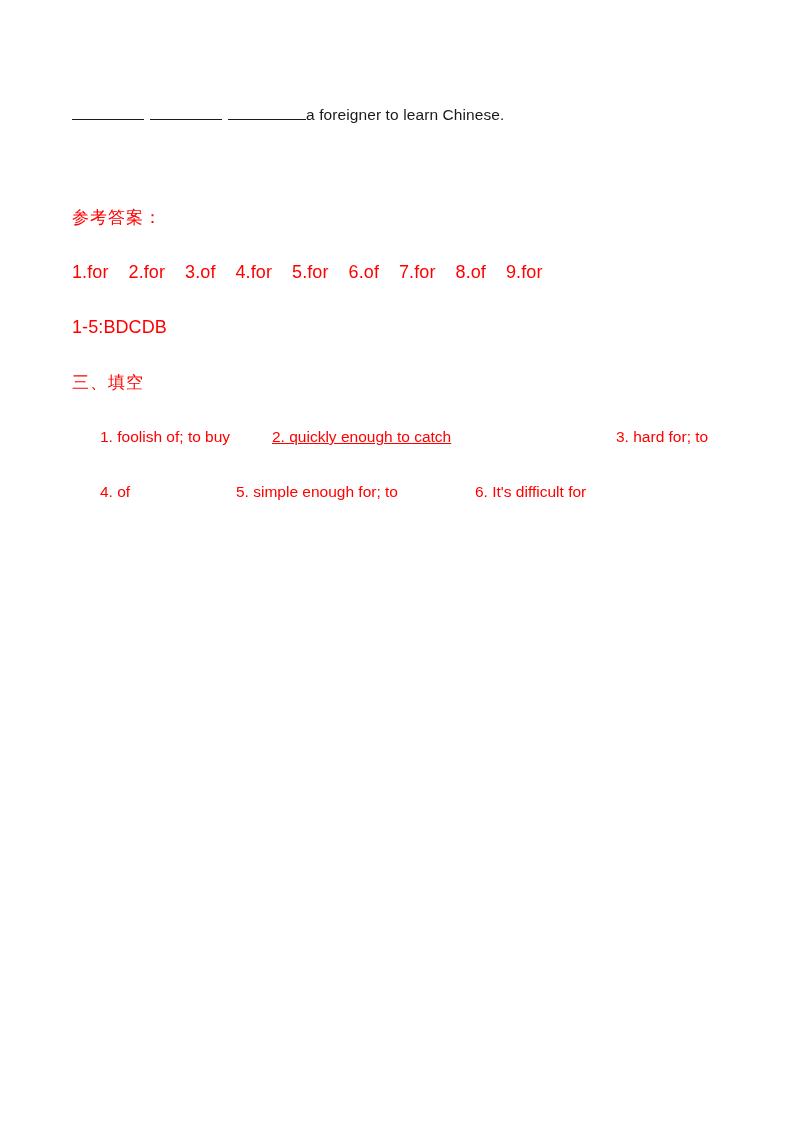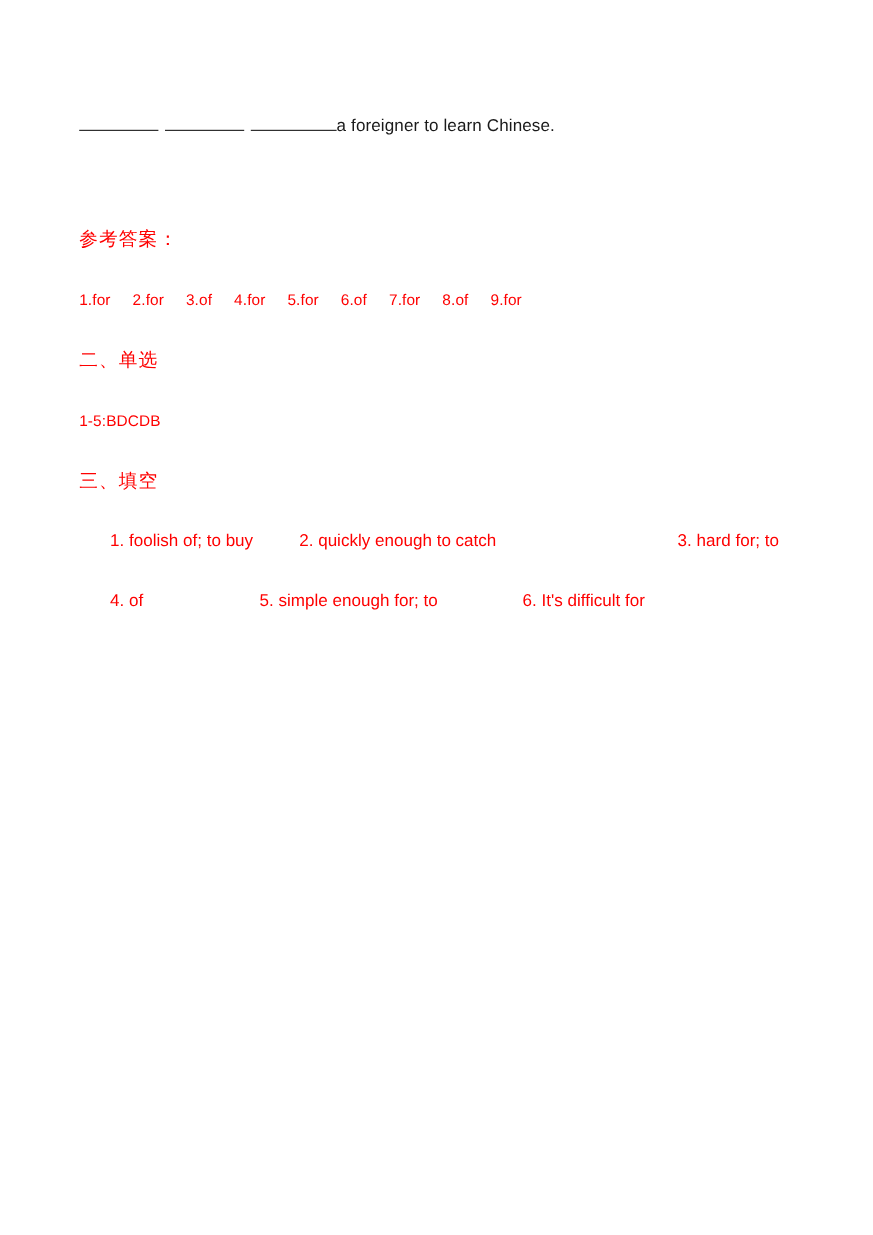--- a/index.html
+++ b/index.html
@@ -64,21 +64,21 @@
   }
   .cn-heading {
     font-family: "Liberation Serif", "DejaVu Serif", serif;
     font-size: 17px;
     line-height: 26px;
     color: #fe0000;
     letter-spacing: 1px;
   }
   .en-line {
     font-family: "Liberation Sans", sans-serif;
-    font-size: 14px;
+    font-size: 18px;
     line-height: 24px;
     color: #fe0000;
     letter-spacing: 0.1px;
   }
   .word-list span {
     display: inline-block;
     margin-right: 20px;
   }
   .word-list span:last-child { margin-right: 0; }
 
@@ -110,35 +110,32 @@
 
     <div class="ak-row">
       <span class="cn-heading">参考答案：</span>
     </div>
 
 
     <div class="ak-row word-list en-line">
       <span>1.for</span><span>2.for</span><span>3.of</span><span>4.for</span><span>5.for</span><span>6.of</span><span>7.for</span><span>8.of</span><span>9.for</span>
     </div>
 
-    <div class="ak-row">
-      <span class="cn-heading">二、单选</span>
-    </div>
 
     <div class="ak-row">
       <span class="en-line">1-5:BDCDB</span>
     </div>
 
     <div class="ak-row">
       <span class="cn-heading">三、填空</span>
     </div>
 
     <div class="fill-row">
       <span class="fill-item" style="left:0px;">1. foolish of; to buy</span>
-      <span class="fill-item" style="left:172px;">2. quickly enough to catch</span>
+      <span class="fill-item" style="left:172px;text-decoration:underline;">2. quickly enough to catch</span>
       <span class="fill-item" style="left:516px;">3. hard for; to</span>
     </div>
 
     <div class="fill-row">
       <span class="fill-item" style="left:0px;">4. of</span>
       <span class="fill-item" style="left:136px;text-align:right;">5. simple enough for; to</span>
       <span class="fill-item" style="left:375px;">6. It's difficult for</span>
     </div>
 
   </div>

